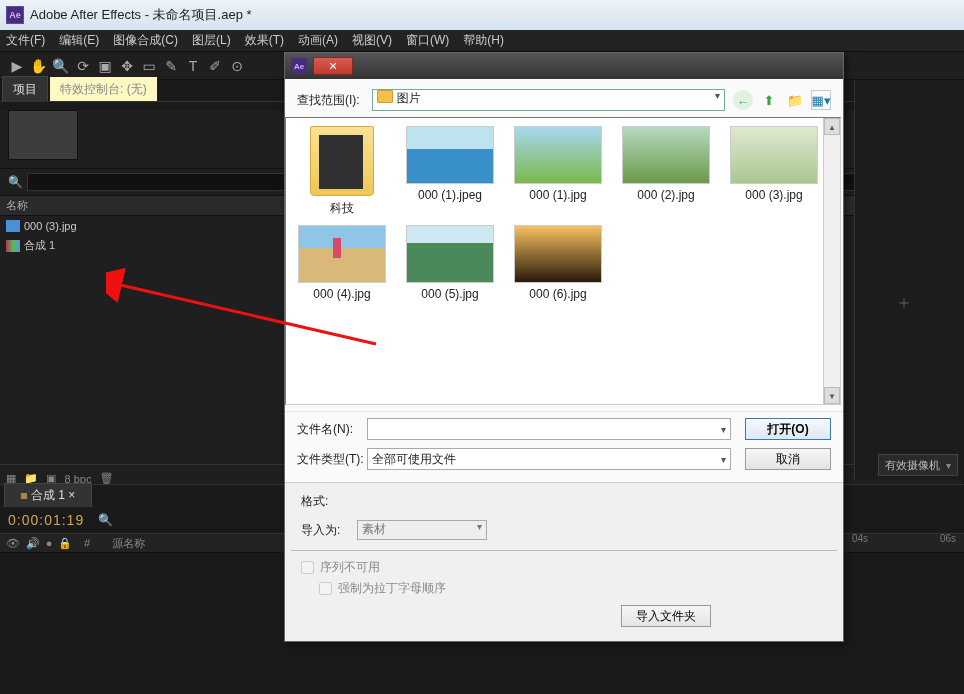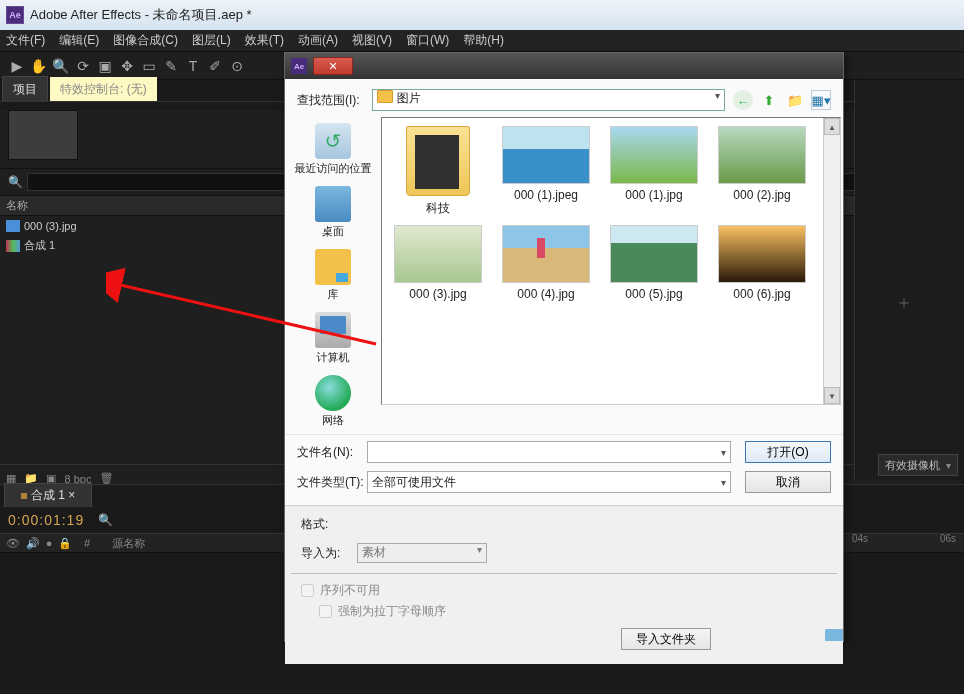--- a/index.html
+++ b/index.html
@@ -108,21 +108,21 @@
 .file-thumb.cartoon3 { background: linear-gradient(#e0e8d0, #a8c890);}
 .file-thumb.mountain { background: linear-gradient(#cde8f0 30%, #4a8a5a 30%);}
 .file-thumb.sunset { background: linear-gradient(#f8c060, #2a1a0a);}
 
 .input-rows { padding: 6px 12px 4px; font-size:12px; color:#222; border-top: 1px solid #e5e5e5; background:#fafafa;}
 .input-row { display:flex; align-items:center; margin-bottom: 8px;}
 .input-row label { width: 70px;}
 .input-row .combo { flex:1; height:22px; background:#fff; border:1px solid #aaa; display:flex; align-items:center; padding:0 4px; position:relative;}
 .input-row .combo::after { content:"▾"; position:absolute; right:4px; color:#555; font-size:10px;}
 .input-row button { width: 86px; height: 22px; margin-left: 14px; font-size:12px; cursor:pointer;}
-button.primary { background:linear-gradient(#f5f9fd,#dce8f5); border:1px solid #3a78b0;}
+button.primary { background:linear-gradient(#f5f9fd,#dce8f5); border:1px solid #3a78b0;font-weight:bold;}
 button.normal { background:linear-gradient(#f5f5f5,#e5e5e5); border:1px solid #999;}
 
 .lower-section { padding: 10px 16px; font-size:12px; color:#222; border-top:1px solid #ccc; background:#f0f0f0;}
 .import-row { display:flex; align-items:center; margin: 10px 0;}
 .import-row label { width: 56px;}
 .import-row .combo-sm { width: 130px; height: 20px; background:#eee; border:1px solid #aaa; color:#777; display:flex; padding:0 4px; position:relative;}
 .import-row .combo-sm::after { content:"▾"; position:absolute; right:4px; font-size:10px;}
 .chk-row { display:flex; align-items:center; gap:6px; margin:4px 0; color:#888;}
 .chk-row input { }
 .chk-row.indent { margin-left: 18px;}
@@ -254,42 +254,20 @@
       </div>
       <div class="nav-icons">
         <div class="nav-icon back">←</div>
         <div class="nav-icon up">⬆</div>
         <div class="nav-icon new">📁</div>
         <div class="nav-icon view">▦▾</div>
       </div>
     </div>
 
     <div class="browser-flex">
-      <div class="sidebar">
-        <div class="side-item">
-            <div class="side-icon recent"></div>
-            <span>最近访问的位置</span>
-          </div>
-        <div class="side-item">
-            <div class="side-icon desktop"></div>
-            <span>桌面</span>
-          </div>
-        <div class="side-item">
-            <div class="side-icon library"></div>
-            <span>库</span>
-          </div>
-        <div class="side-item">
-            <div class="side-icon computer"></div>
-            <span>计算机</span>
-          </div>
-        <div class="side-item">
-            <div class="side-icon network"></div>
-            <span>网络</span>
-          </div>
-      </div>
       <div class="file-grid">
         <div class="file-row-wrap">
           <div class="file-item">
               <div class="file-thumb folder-t"></div>
               <span>科技</span>
             </div>
           <div class="file-item">
               <div class="file-thumb sea"></div>
               <span>000 (1).jpeg</span>
             </div>

